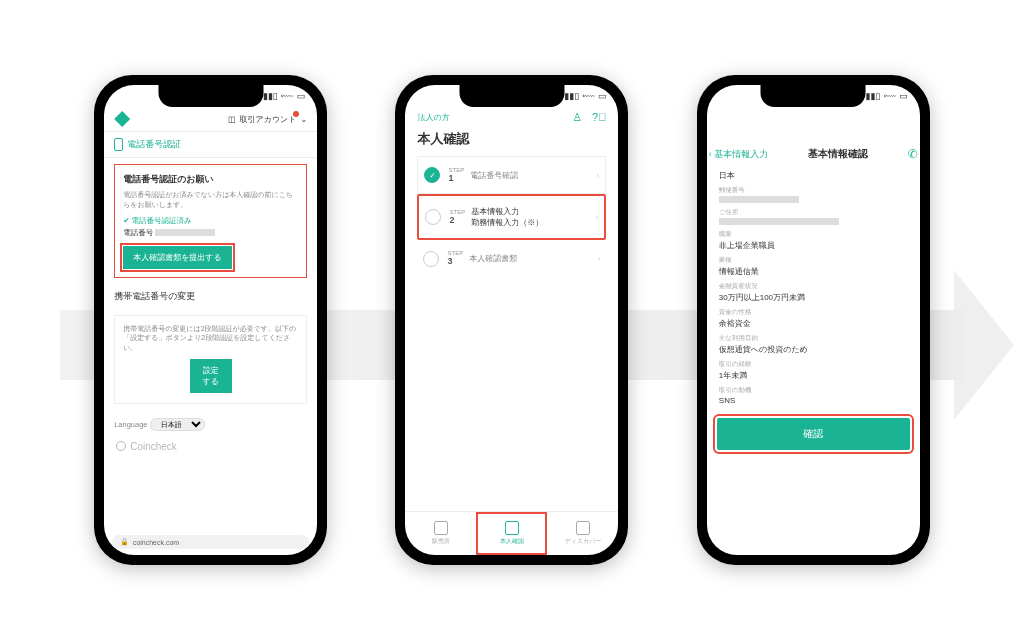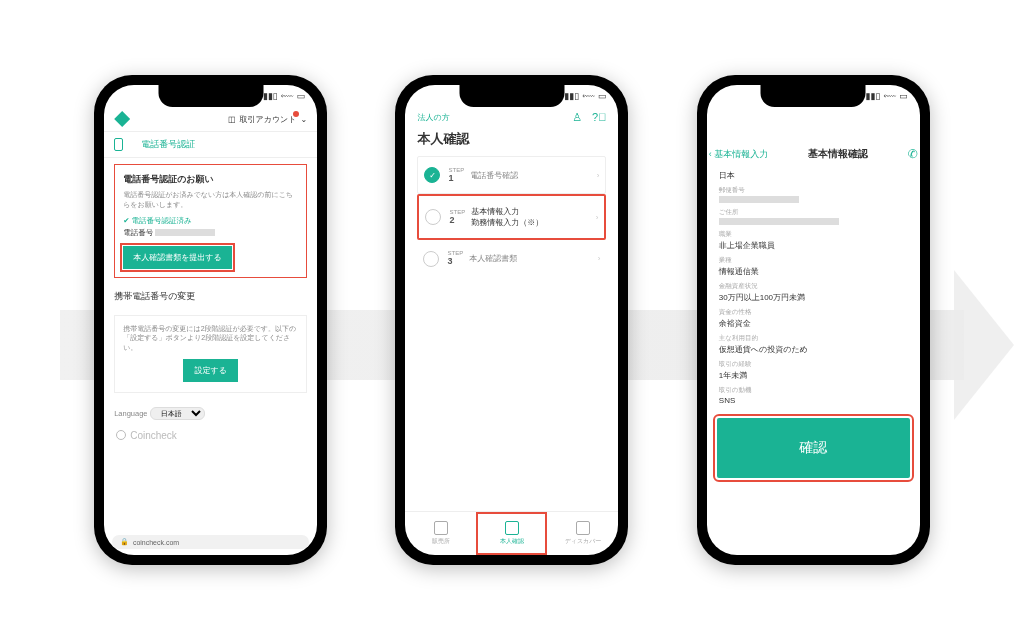--- a/index.html
+++ b/index.html
@@ -11,33 +11,33 @@
   .notch { position: absolute; top: 10px; left: 50%; transform: translateX(-50%); width: 105px; height: 22px; background: #000; border-radius: 0 0 14px 14px; z-index: 5; }
   .screen { width: 100%; height: 100%; background: #fff; border-radius: 30px; overflow: hidden; font-size: 8px; color: #333; position: relative; }
   .status { height: 22px; display: flex; justify-content: flex-end; align-items: center; gap: 3px; padding: 0 12px; font-size: 8px; }
   .bars, .wifi, .batt { font-size: 9px; }
 
   
   .p1-header { display: flex; justify-content: space-between; align-items: center; padding: 4px 10px; border-bottom: 1px solid #eee; }
   .logo { width: 16px; height: 16px; background: #1ab394; clip-path: polygon(50% 0, 100% 50%, 50% 100%, 0 50%); }
   .acct { display: flex; align-items: center; gap: 4px; position: relative; }
   .acct .dot { position: absolute; top: -3px; right: 8px; width: 6px; height: 6px; background: #e74c3c; border-radius: 50%; }
-  .section-title { display: flex; align-items: center; gap: 18px; color: #1ab394; padding: 6px 10px; font-size: 9px; border-bottom: 1px solid #eee; }
+  .section-title { display: flex; align-items: center; gap: 4px; color: #1ab394; padding: 6px 10px; font-size: 9px; border-bottom: 1px solid #eee; }
   .section-title .phone-icon { width: 9px; height: 13px; border: 1px solid #1ab394; border-radius: 2px; }
   .card { margin: 6px 10px; border: 1px solid #eee; padding: 8px; }
   .card.redbox { border: 1px solid #e74c3c; }
   .card h4 { font-size: 9px; font-weight: 600; margin-bottom: 4px; }
   .card p { font-size: 7px; color: #888; line-height: 1.4; }
   .verified { color: #1ab394; font-size: 7.5px; margin-top: 6px; }
   .verified::before { content: "✔ "; }
   .phone-line { font-size: 7.5px; margin-top: 2px; }
   .phone-line .redact { display: inline-block; width: 60px; height: 7px; background: #ddd; vertical-align: middle; }
   .btn-green { background: #1ab394; color: #fff; font-size: 8px; padding: 6px 10px; display: inline-block; margin-top: 8px; }
   .btn-green.redring { outline: 2px solid #e74c3c; outline-offset: 1px; }
-  .btn-green.center { display: block; width: 55px; margin: 6px auto 2px; text-align: center; }
+  .btn-green.center { display: block; width: 42px; margin: 6px auto 2px; text-align: center; }
   .subhead { padding: 6px 10px; font-size: 9px; }
   .lang { padding: 8px 10px; color: #888; font-size: 7.5px; }
   .lang select { font-size: 7px; border: 1px solid #ddd; border-radius: 6px; padding: 1px 6px; }
   .footer-brand { padding: 2px 12px; color: #bbb; font-size: 10px; display: flex; gap: 4px; align-items: center; }
   .footer-brand .flogo { width: 10px; height: 10px; border: 1.5px solid #bbb; border-radius: 50%; }
   .url-bar { position: absolute; bottom: 6px; left: 8px; right: 8px; background: #f1f1f1; border-radius: 10px; font-size: 7px; color: #666; padding: 3px 8px; display: flex; align-items: center; gap: 4px; }
   .url-bar .lock { font-size: 7px; }
 
   
   .p2-top { display: flex; justify-content: space-between; align-items: center; padding: 4px 12px; }
@@ -67,21 +67,21 @@
   .back { color: #1ab394; font-size: 9px; }
   .p3-title-inline { font-size: 10px; font-weight: 700; }
   .call-icon { color: #1ab394; font-size: 12px; }
   .info-list { padding: 4px 12px; overflow: hidden; }
   .info-row { margin-bottom: 5px; }
   .info-lbl { font-size: 6.5px; color: #aaa; }
   .info-val { font-size: 8px; color: #333; margin-top: 1px; }
   .info-val.redact { width: 80px; height: 7px; background: #ddd; }
   .info-q { font-size: 6px; color: #aaa; line-height: 1.3; margin-top: 2px; }
   .confirm-wrap { padding: 4px 10px; }
-  .confirm-btn { background: #1ab394; color: #fff; text-align: center; padding: 21px; font-size: 14px; border-radius: 2px; outline: 2px solid #e74c3c; outline-offset: 2px; }
+  .confirm-btn { background: #1ab394; color: #fff; text-align: center; padding: 9px; font-size: 10px; border-radius: 2px; outline: 2px solid #e74c3c; outline-offset: 2px; }
 </style>
 </head>
 <body>
 
 <div class="arrow"></div>
 
 <div class="phones">
 
   <div class="phone">
     <div class="notch"></div>

